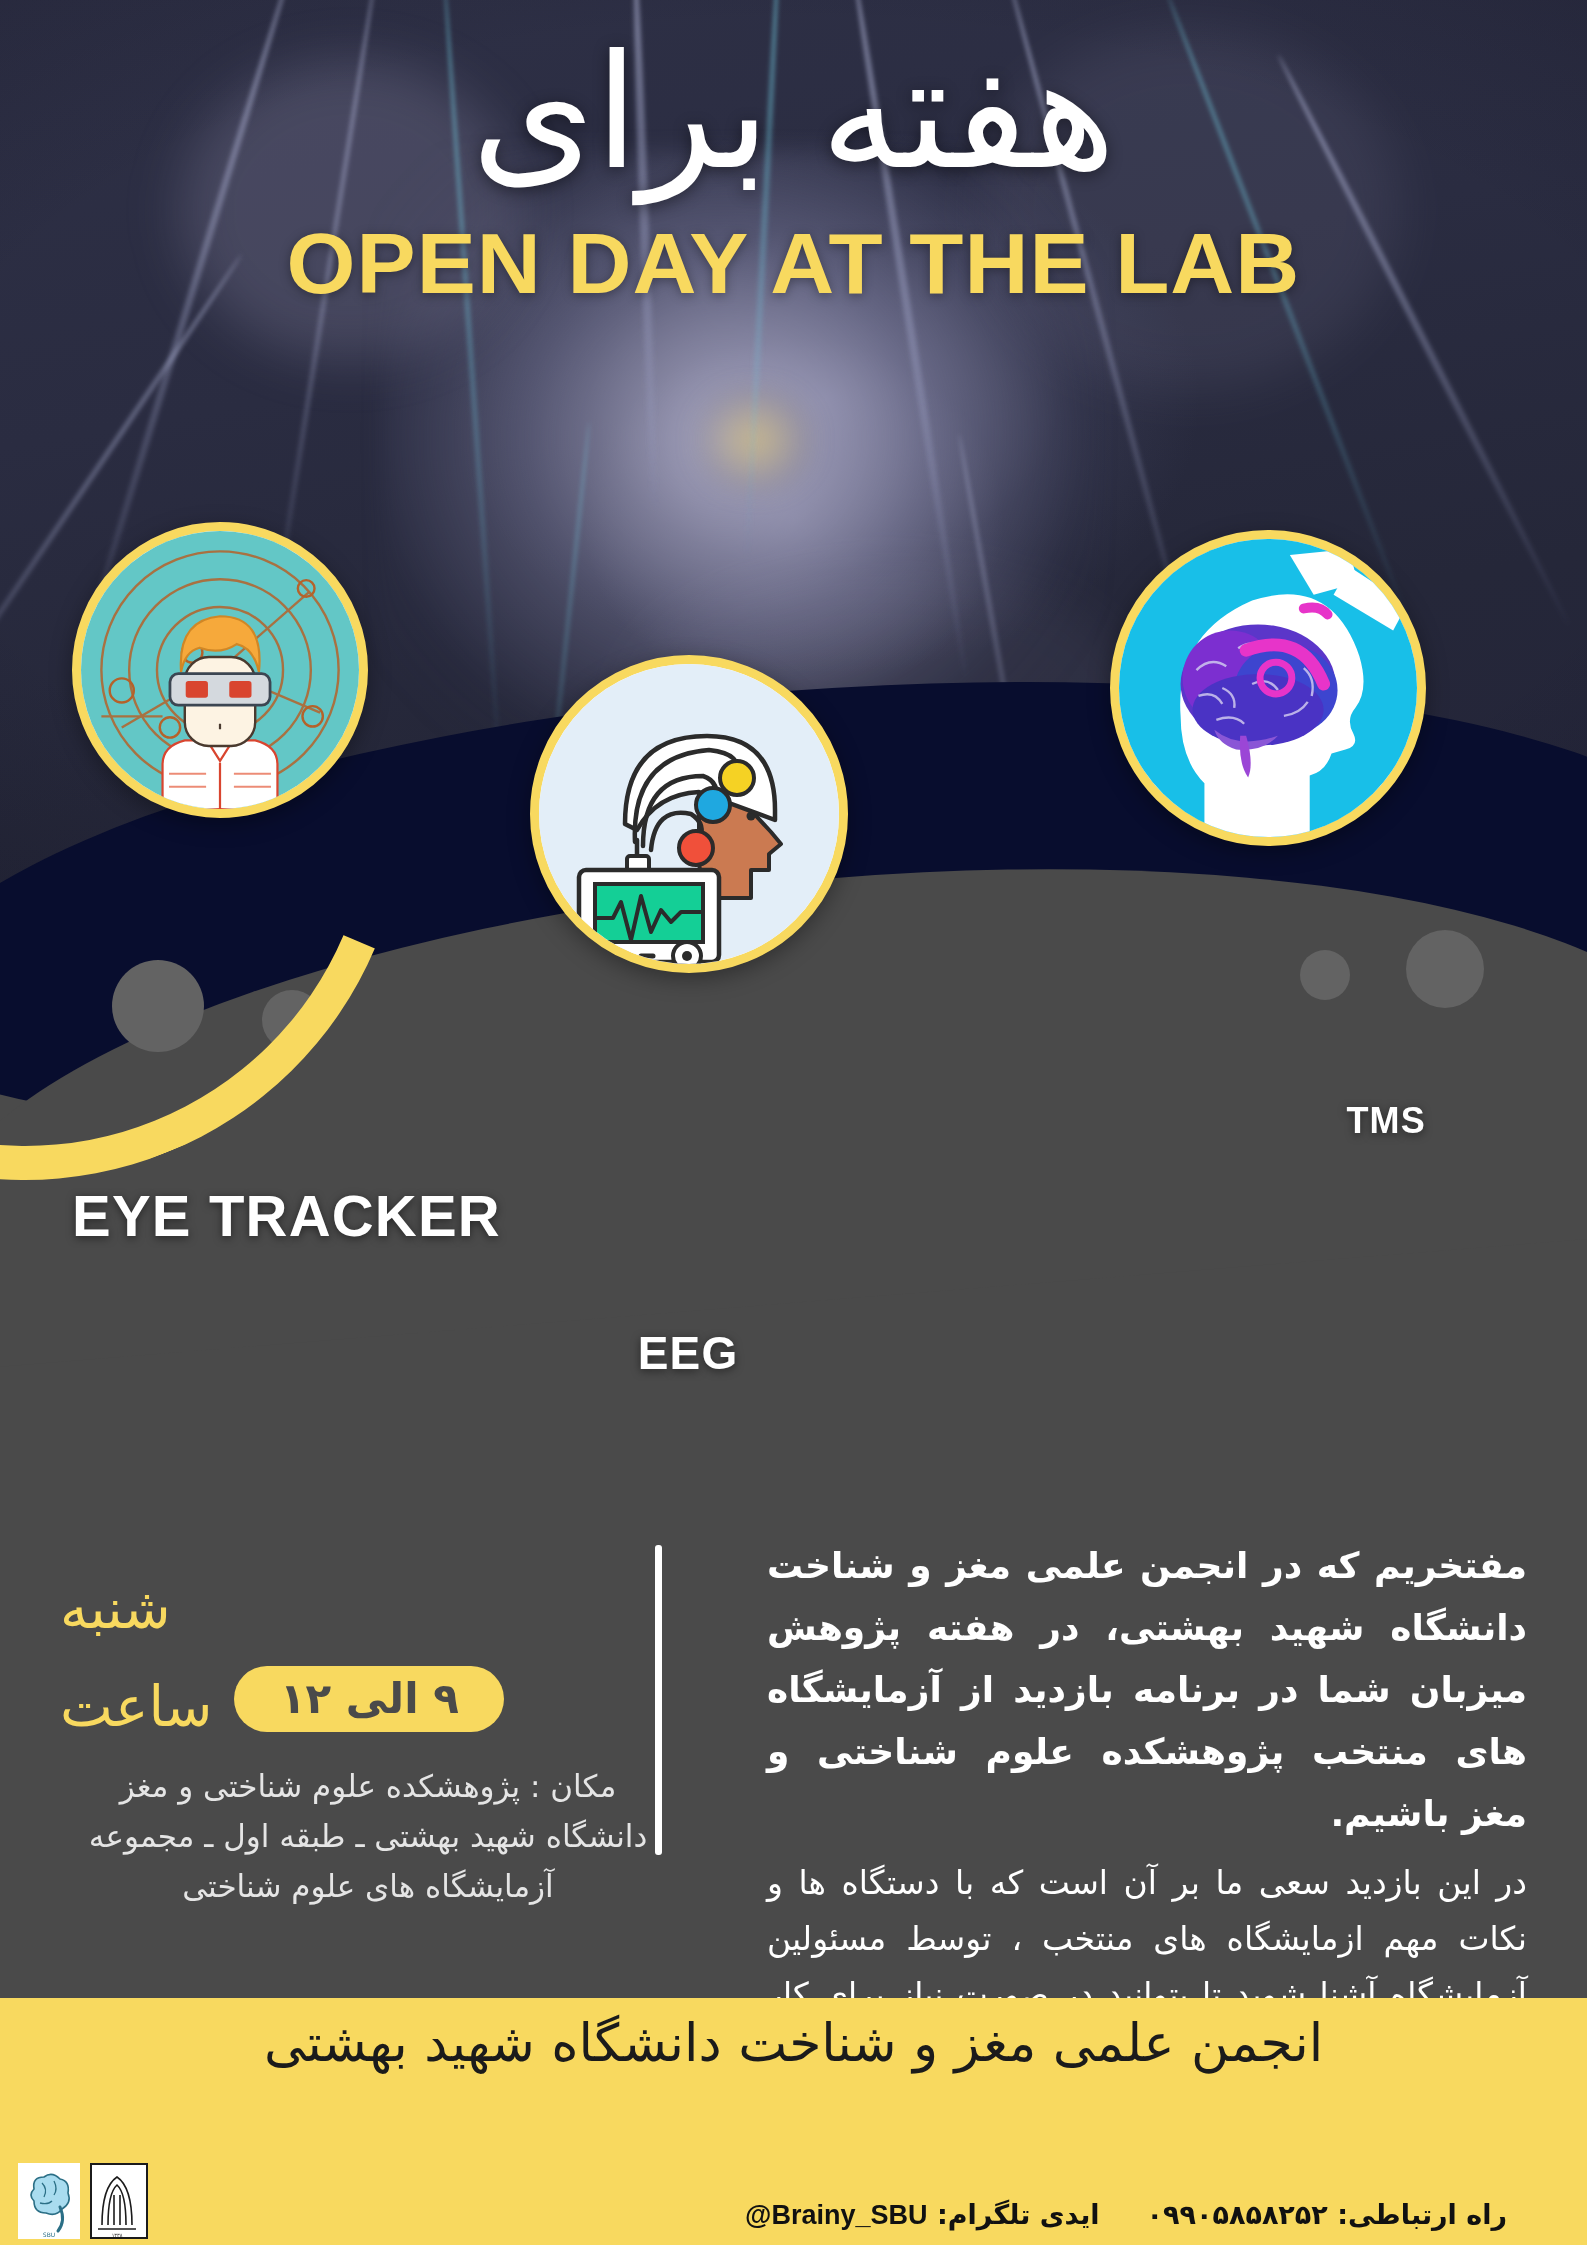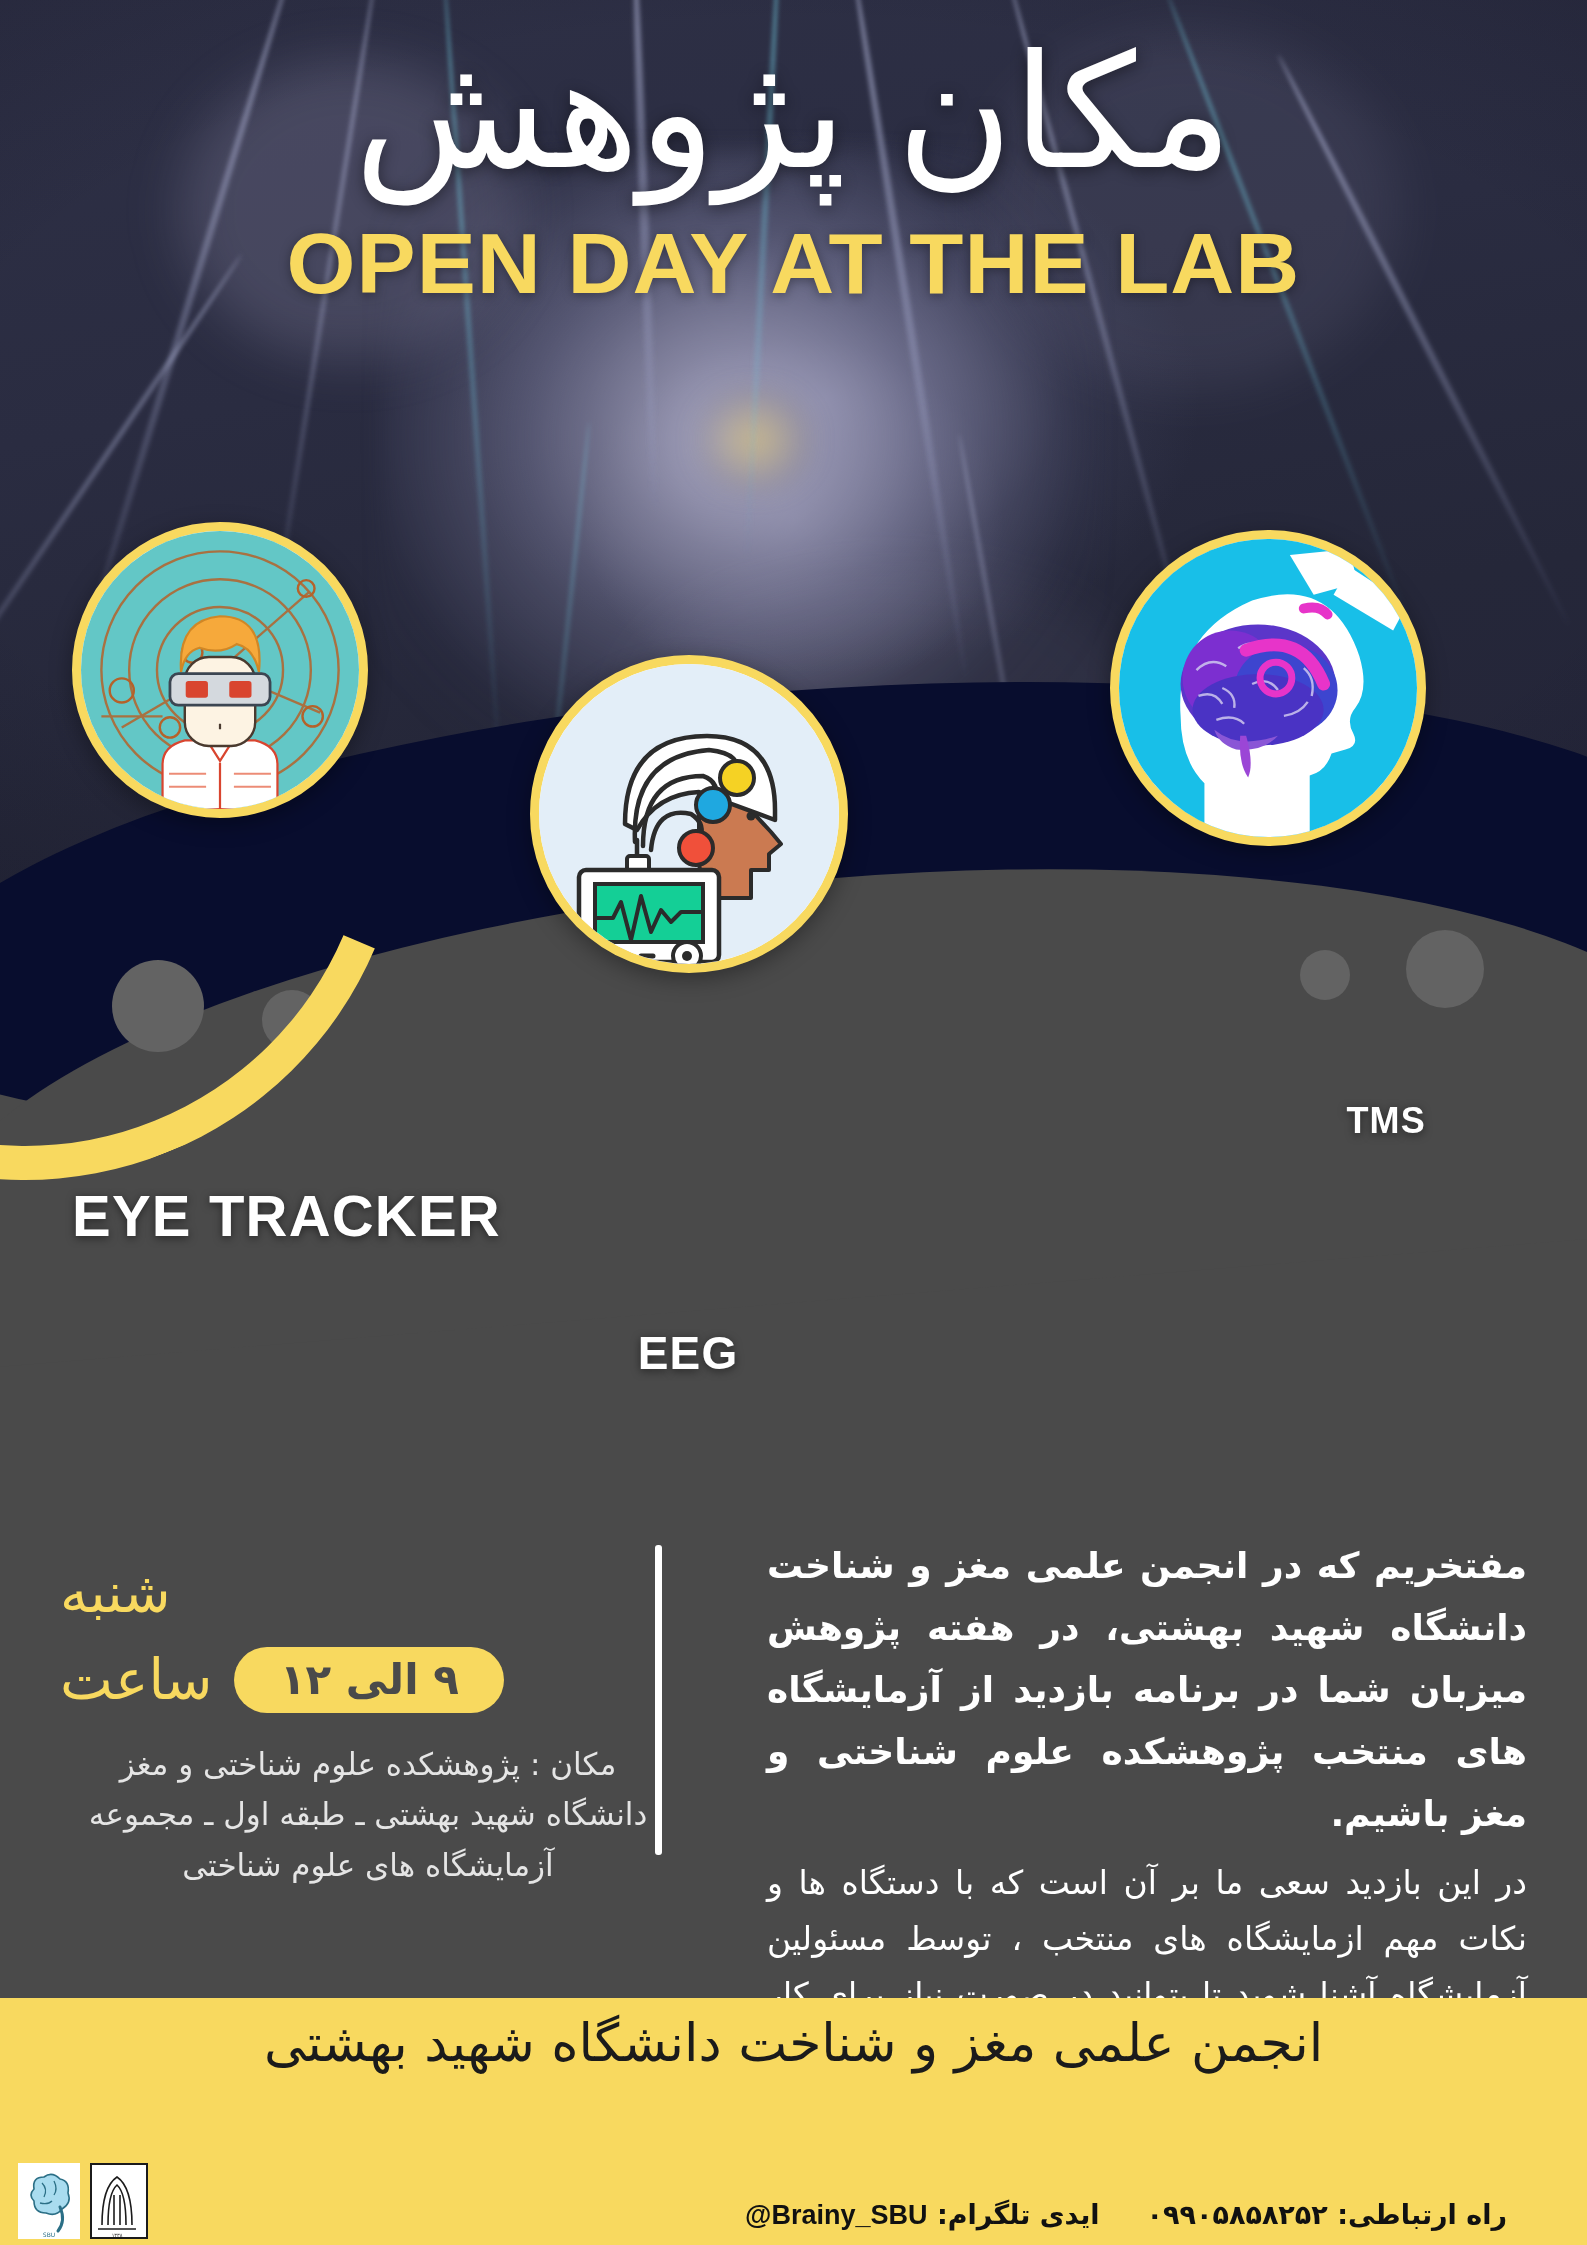--- a/index.html
+++ b/index.html
@@ -180,20 +180,21 @@
     justify-content: flex-end;
     gap: 22px;
     margin-bottom: 26px;
   }
   .daterow-label {
     color: #f8d95f;
     font-size: 56px;
     line-height: 1;
     font-weight: 400;
     white-space: nowrap;
+    margin-top: 16px;
   }
   .pill {
     background: #f8d95f;
     color: #4a4a4a;
     border-radius: 40px;
     padding: 11px 40px;
     font-size: 42px;
     line-height: 1.05;
     font-weight: 700;
     white-space: nowrap;
@@ -320,21 +321,21 @@
   <div class="navy-band"></div>
   <div class="grey-cover"></div>
 
   <div class="deco-dot" style="left:112px;top:960px;width:92px;height:92px;"></div>
   <div class="deco-dot" style="left:262px;top:990px;width:60px;height:60px;"></div>
   <div class="deco-dot" style="left:1300px;top:950px;width:50px;height:50px;"></div>
   <div class="deco-dot" style="left:1406px;top:930px;width:78px;height:78px;"></div>
 
   <div class="yellow-arc"></div>
 
-  <div class="title-fa">مکان پژوهش</div>
+  <div class="title-fa">هفته برای</div>
   <div class="title-en">OPEN DAY AT THE LAB</div>
 
   <div class="circle eye">
     <svg viewBox="0 0 300 300" width="100%" height="100%">
       <rect x="0" y="0" width="300" height="300" fill="#63c7c6"></rect>
       <g stroke="#b5622a" stroke-width="2.6" fill="none" opacity="0.85">
         <circle cx="150" cy="150" r="128"></circle>
         <circle cx="150" cy="150" r="98"></circle>
         <circle cx="150" cy="150" r="68"></circle>
         <line x1="150" y1="150" x2="246" y2="66"></line>

